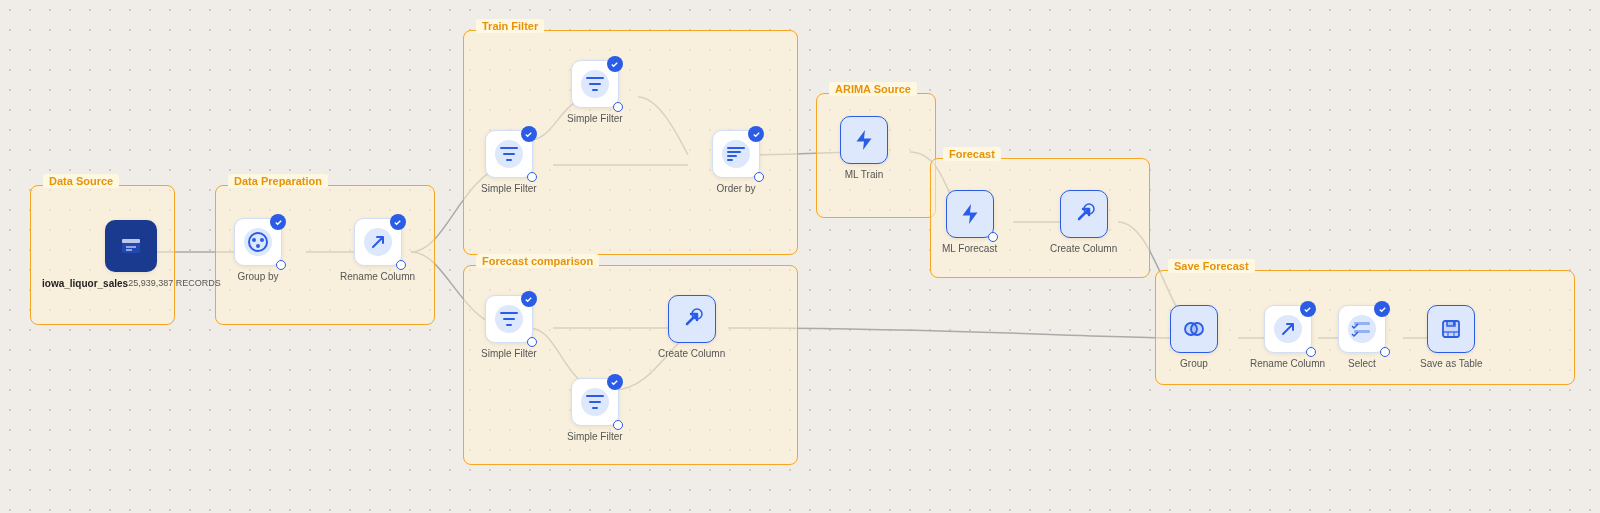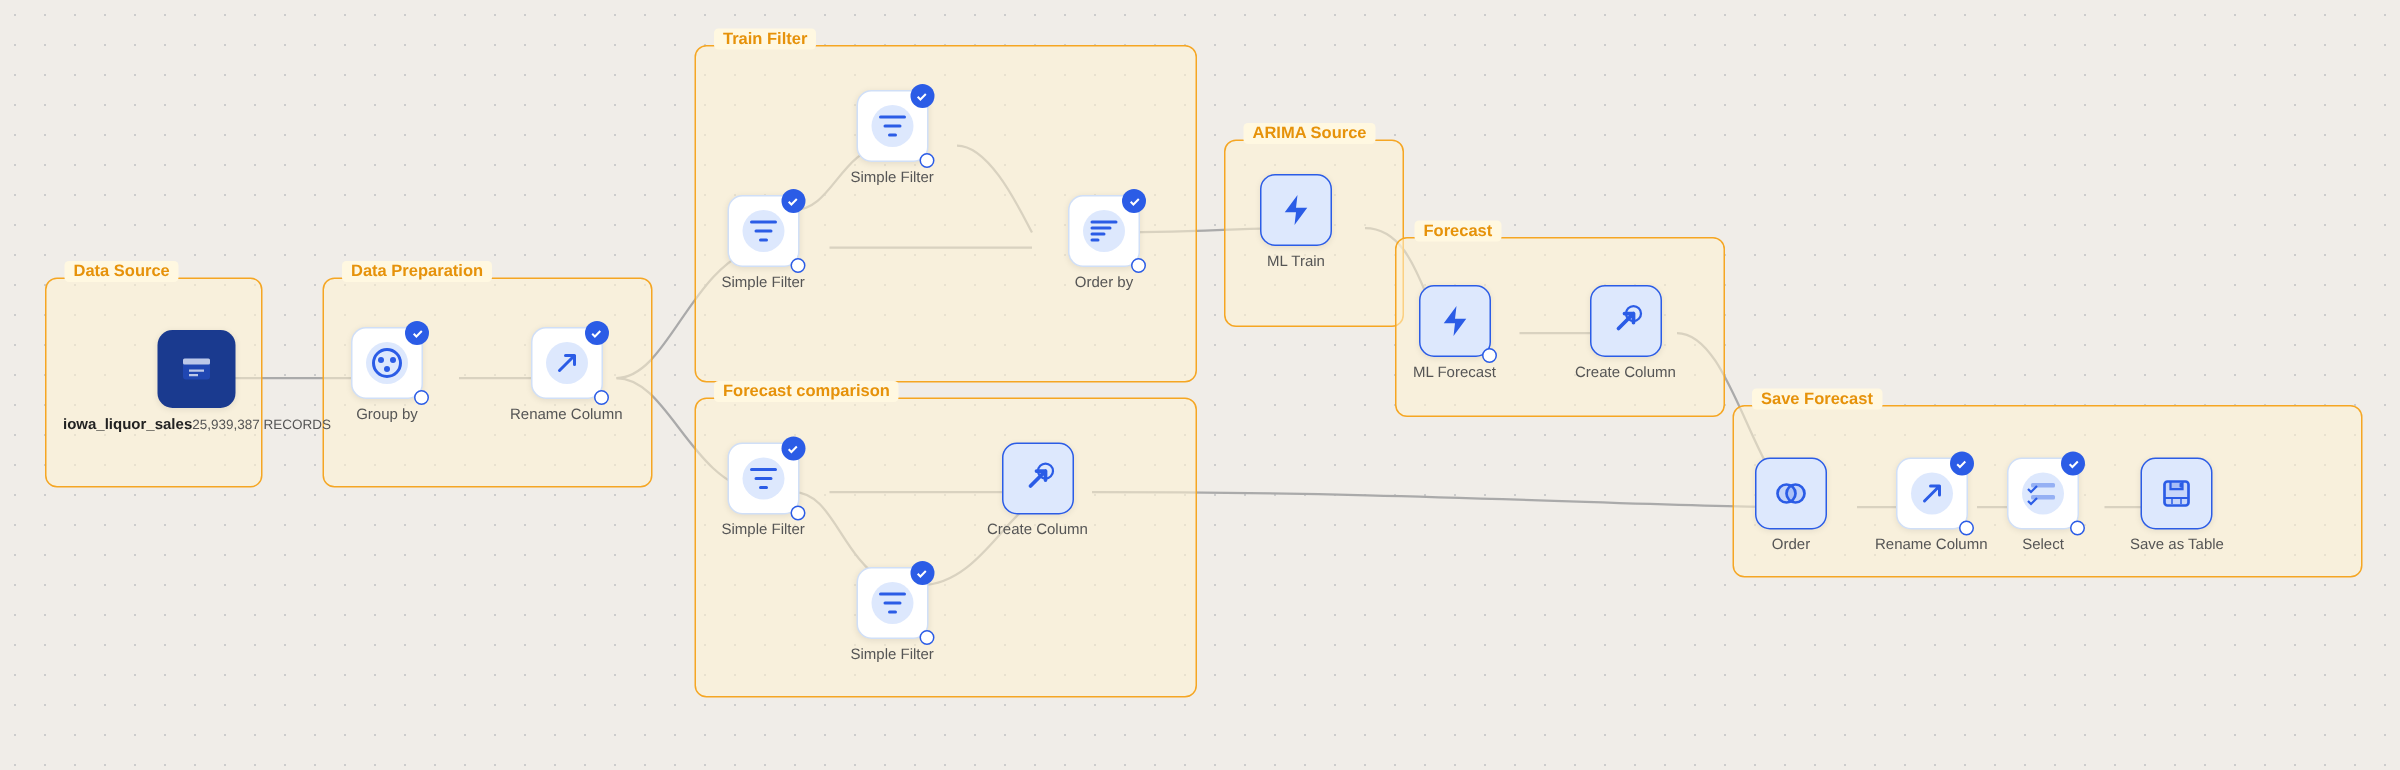--- a/index.html
+++ b/index.html
@@ -377,21 +377,21 @@
     <span class="node-label">Simple Filter</span>
   </div>
 
   <div class="node" style="left:1170px; top:305px;">
     <div class="node-icon" style="background:#dde8fd;border-color:#2b5ce6;position:relative;">
       <svg viewBox="0 0 24 24" fill="none" width="22" height="22">
         <circle cx="9" cy="12" r="6" stroke="#2b5ce6" stroke-width="1.8" fill="rgba(43,92,230,0.15)"></circle>
         <circle cx="15" cy="12" r="6" stroke="#2b5ce6" stroke-width="1.8" fill="rgba(43,92,230,0.15)"></circle>
       </svg>
     </div>
-    <span class="node-label">Order</span>
+    <span class="node-label">Group</span>
   </div>
 
   <div class="node" style="left:1250px; top:305px;">
     <div class="node-icon" style="position:relative;">
       <div class="icon-circle-blue">
         <svg viewBox="0 0 24 24" fill="none" width="16" height="16">
           <path d="M7 17L17 7M17 7H11M17 7V13" stroke="#2b5ce6" stroke-width="2" stroke-linecap="round"></path>
         </svg>
       </div>
       <div class="node-badge">

